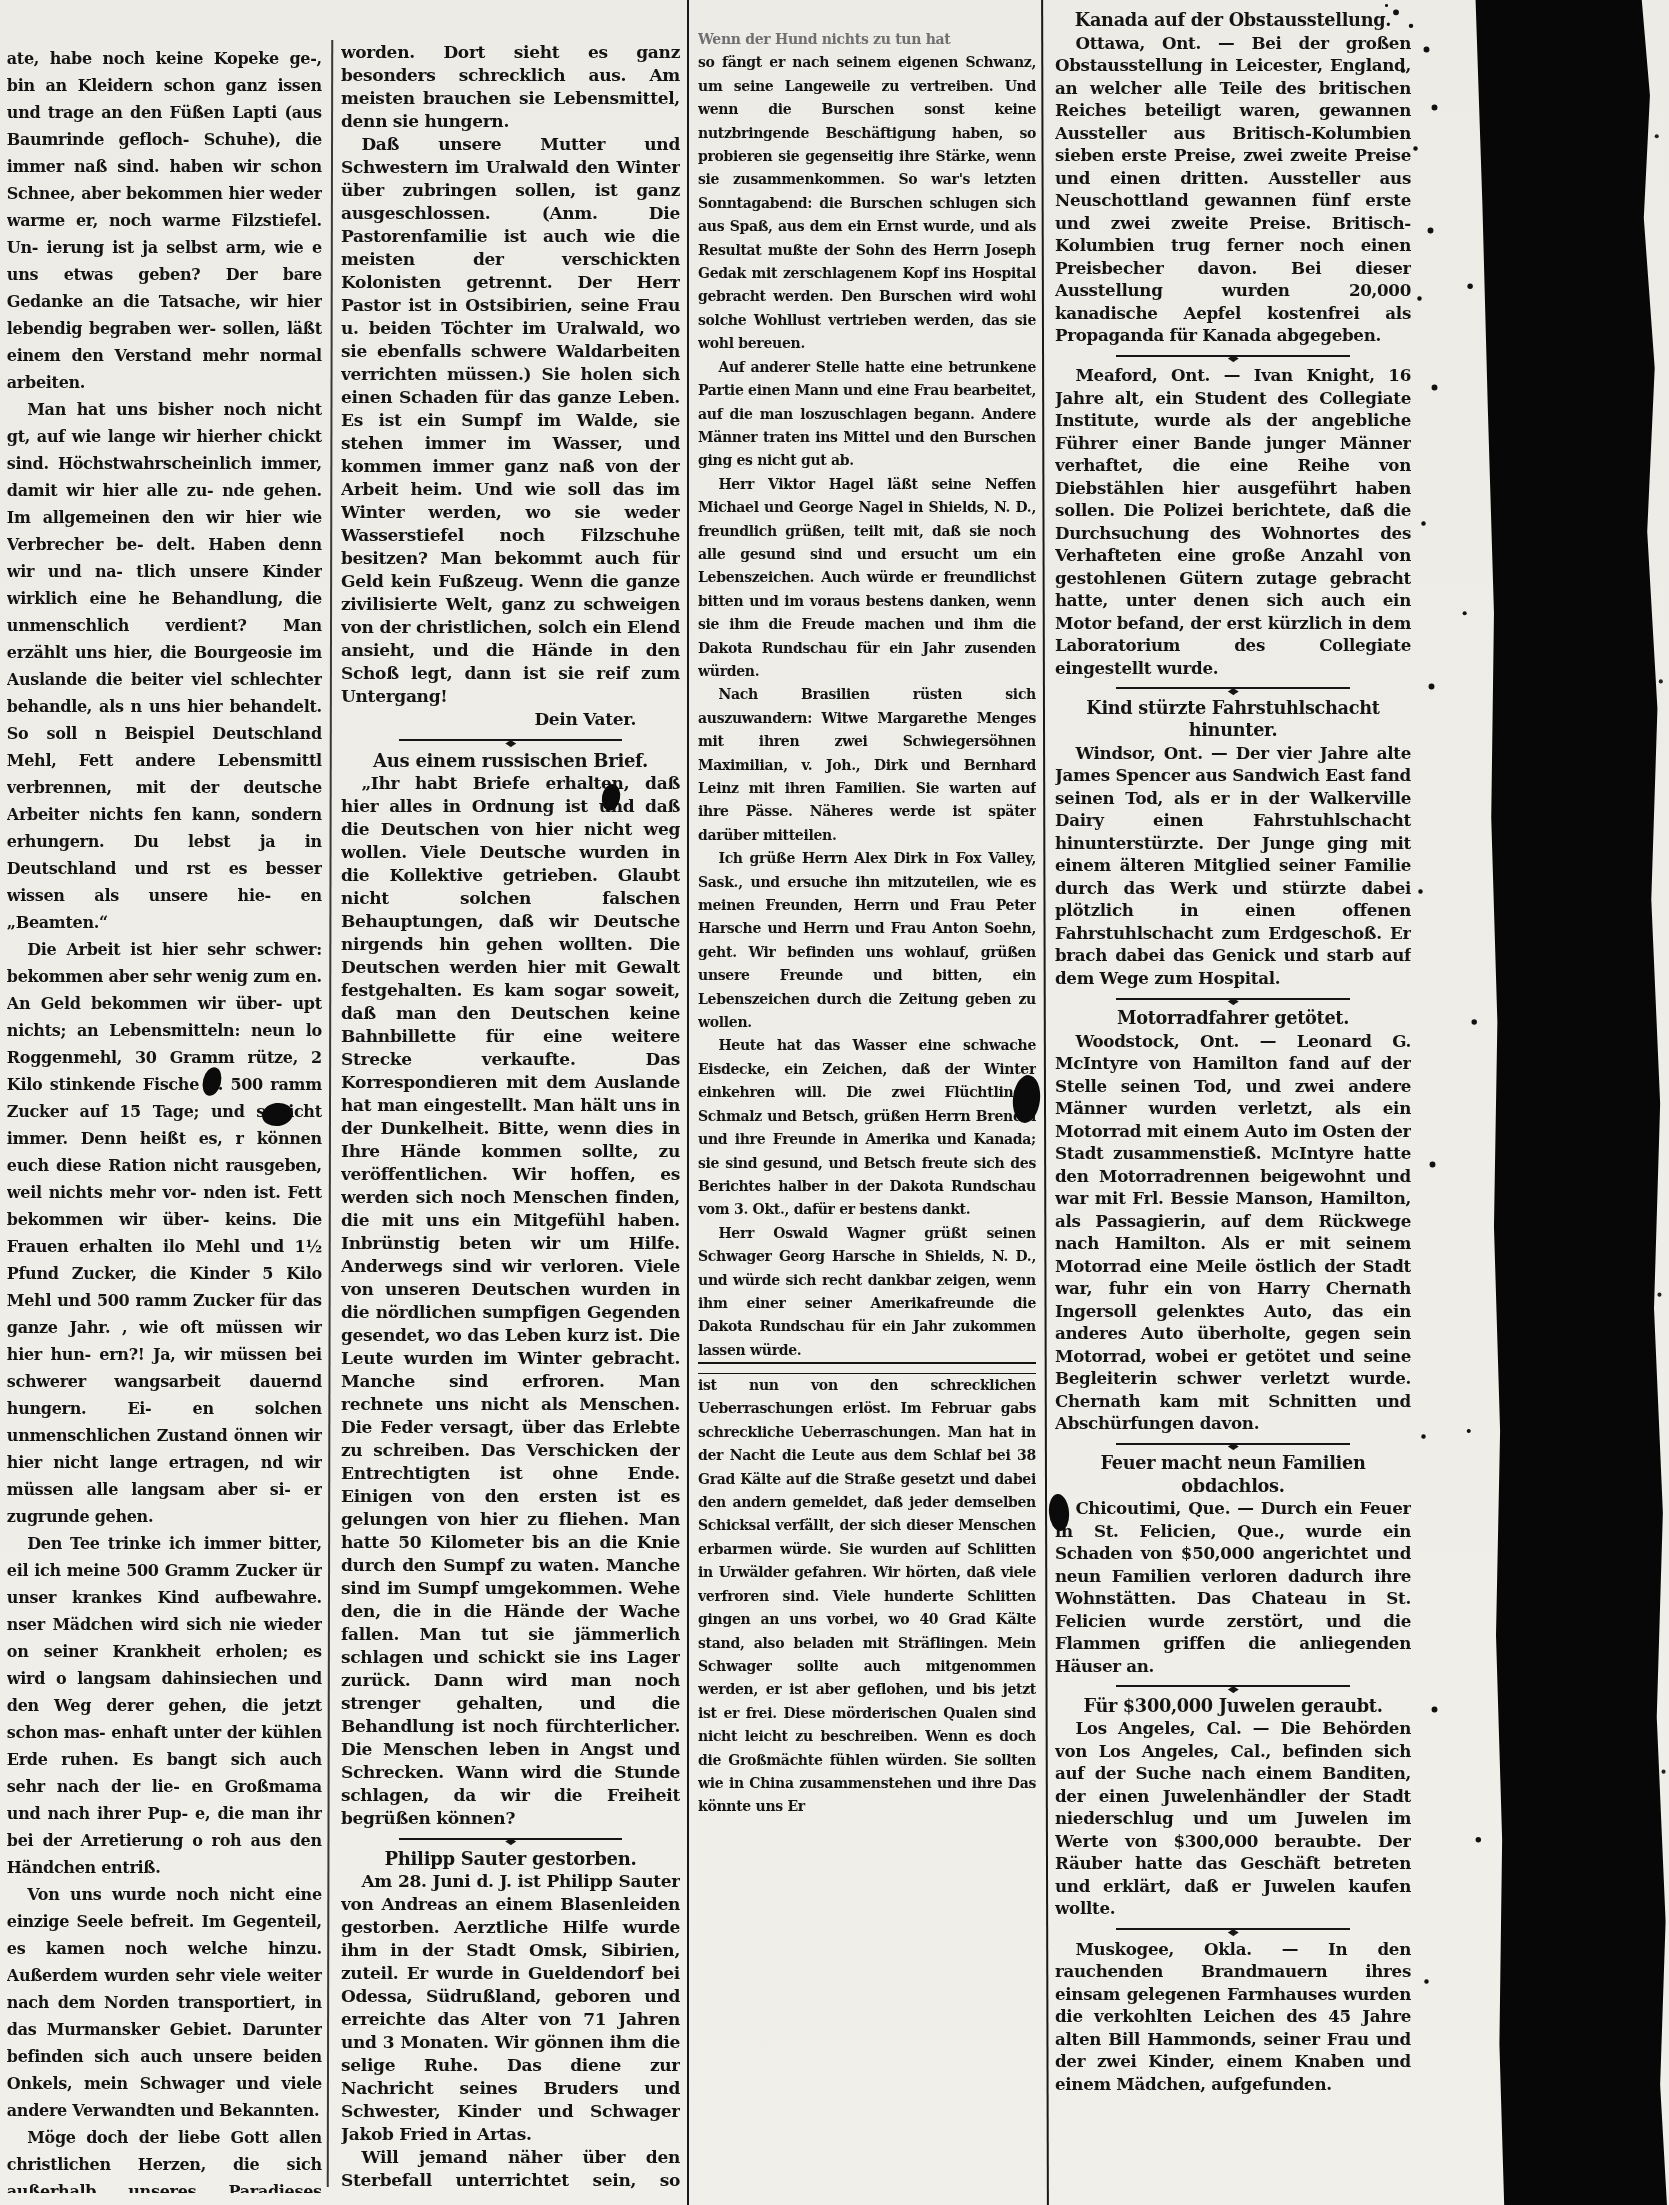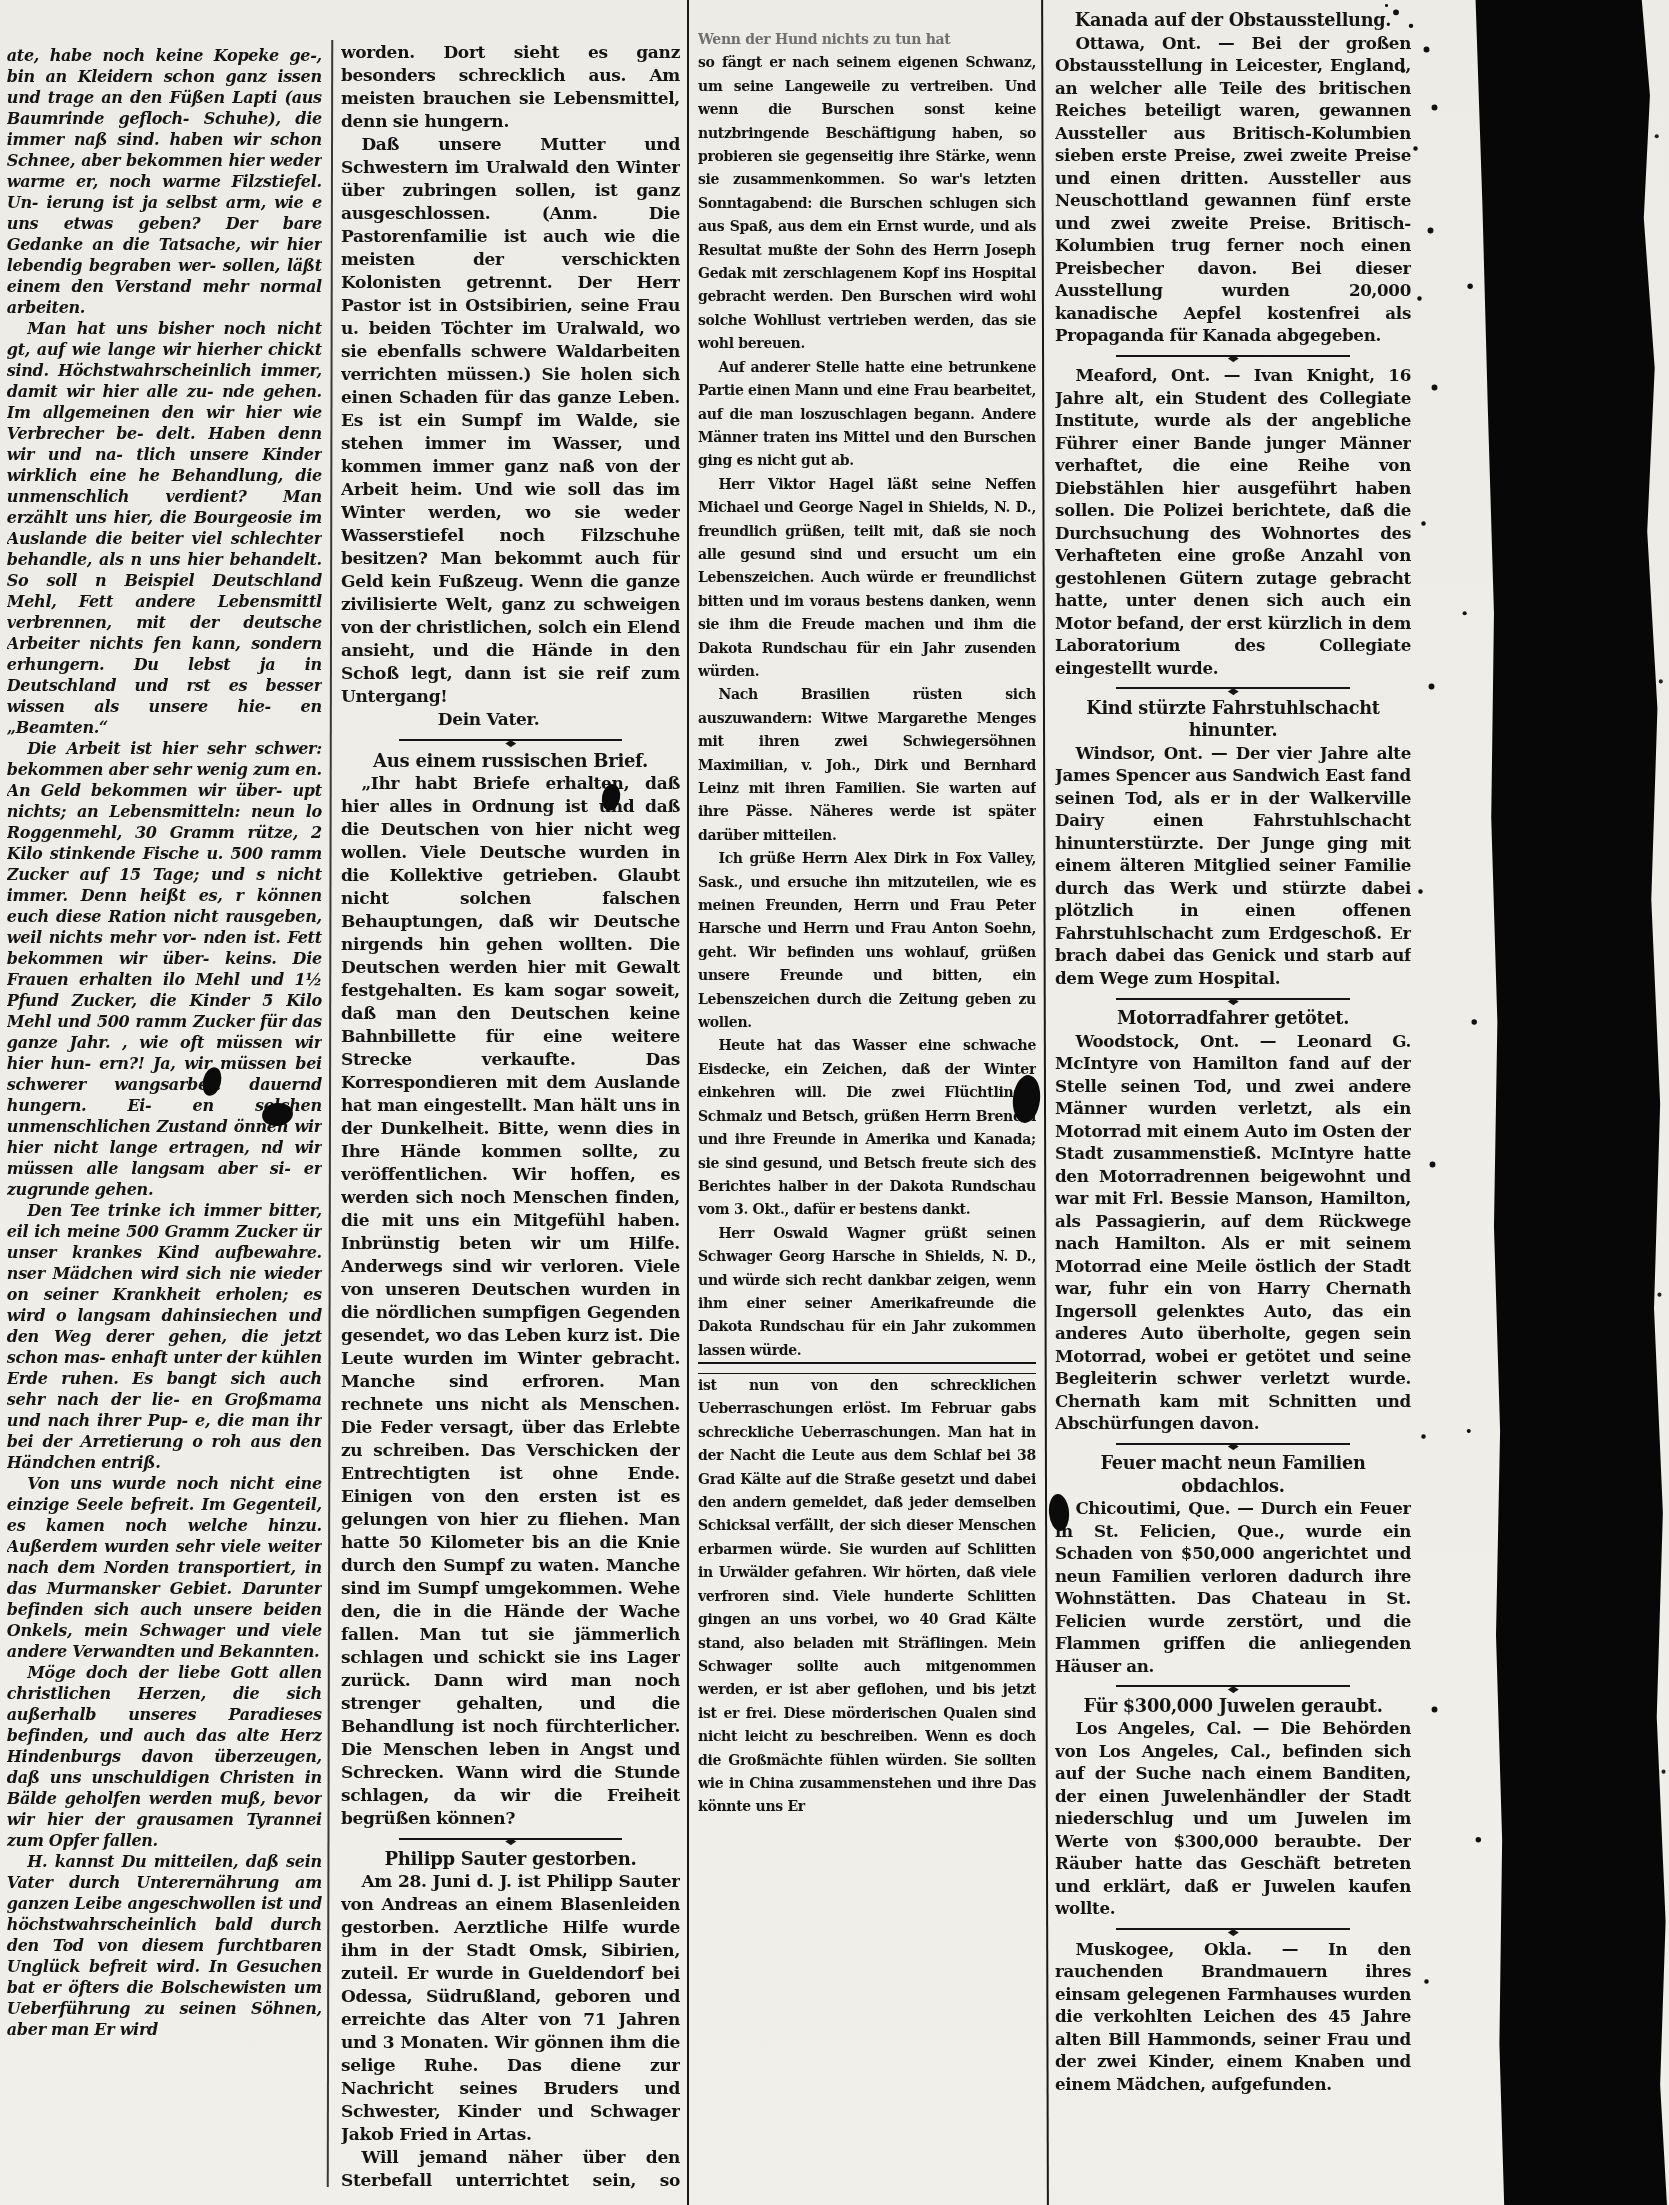--- a/index.html
+++ b/index.html
@@ -1,28 +1,28 @@
 <!DOCTYPE html>
 <html style="font-size:11px"><head>
 <meta charset="utf-8">
 <title>Scanned newspaper page</title>
 <style>
   html,body{margin:0;padding:0;}
   .page{position:relative;width:1670px;height:2205px;background:linear-gradient(#edebe6,#f1efe9);overflow:hidden;
         font-family:"DejaVu Serif","Liberation Serif",serif;color:#141414;}
   .col{position:absolute;overflow:hidden;text-align:justify;font-weight:700;letter-spacing:-0.3px;}
   .col .blk{margin:0;}
-  #c1{left:6.8px;  top:45px; width:315px; height:2148px; font-size:16px; line-height:21px;font-style:italic;}
+  #c1{left:6.8px;  top:45px; width:315px; height:2148px; font-size:16px; line-height:27px;}
   #c2{left:341px; top:41px; width:339px; height:2153px; font-size:17px;   line-height:23px;}
   #c3{left:698px;top:28px; width:338px; height:2181px; font-size:14px;   line-height:23.4px;}
   #c4{left:1055px;top:9px; width:356px; height:2174px; font-size:16.7px; line-height:22.5px;}
   .p{text-indent:20.4px;}
   .noindent{text-indent:0;}
   .h{text-align:center;text-indent:0;font-size:1.06em;margin:6.8px 0 4.1px;}
-  .sig{text-align:center;text-indent:0;padding-right:44px;}
+  .sig{text-align:right;text-indent:0;padding-right:44px;}
   .faint{text-indent:0;color:#6f6f6f;filter:blur(0.7px);}
   .rule{position:relative;height:17.7px;margin:2.7px 0;}
   .rule::before{content:"";position:absolute;left:17%;right:17%;top:8.2px;border-top:2px solid #151515;}
   .rule::after{content:"\25C6";position:absolute;left:50%;top:0.7px;transform:translateX(-50%) scaleY(.65);font-size:14.3px;color:#151515;}
   .rule2{height:8.9px;margin:8.2px 0 9.5px;border-top:2.7px solid #131313;border-bottom:1.4px solid #131313;}
   .vrule{position:absolute;width:2px;background:#191919;}
   #v1{left:329px; top:40px;height:2147px;transform:rotate(.12deg);opacity:.85;}
   #v2{left:687px;top:0;   height:2205px;}
   #v3{left:1044px;top:0;   height:2205px;transform:rotate(-.15deg);}
   .blot{position:absolute;background:#0b0b0b;border-radius:50%;}

